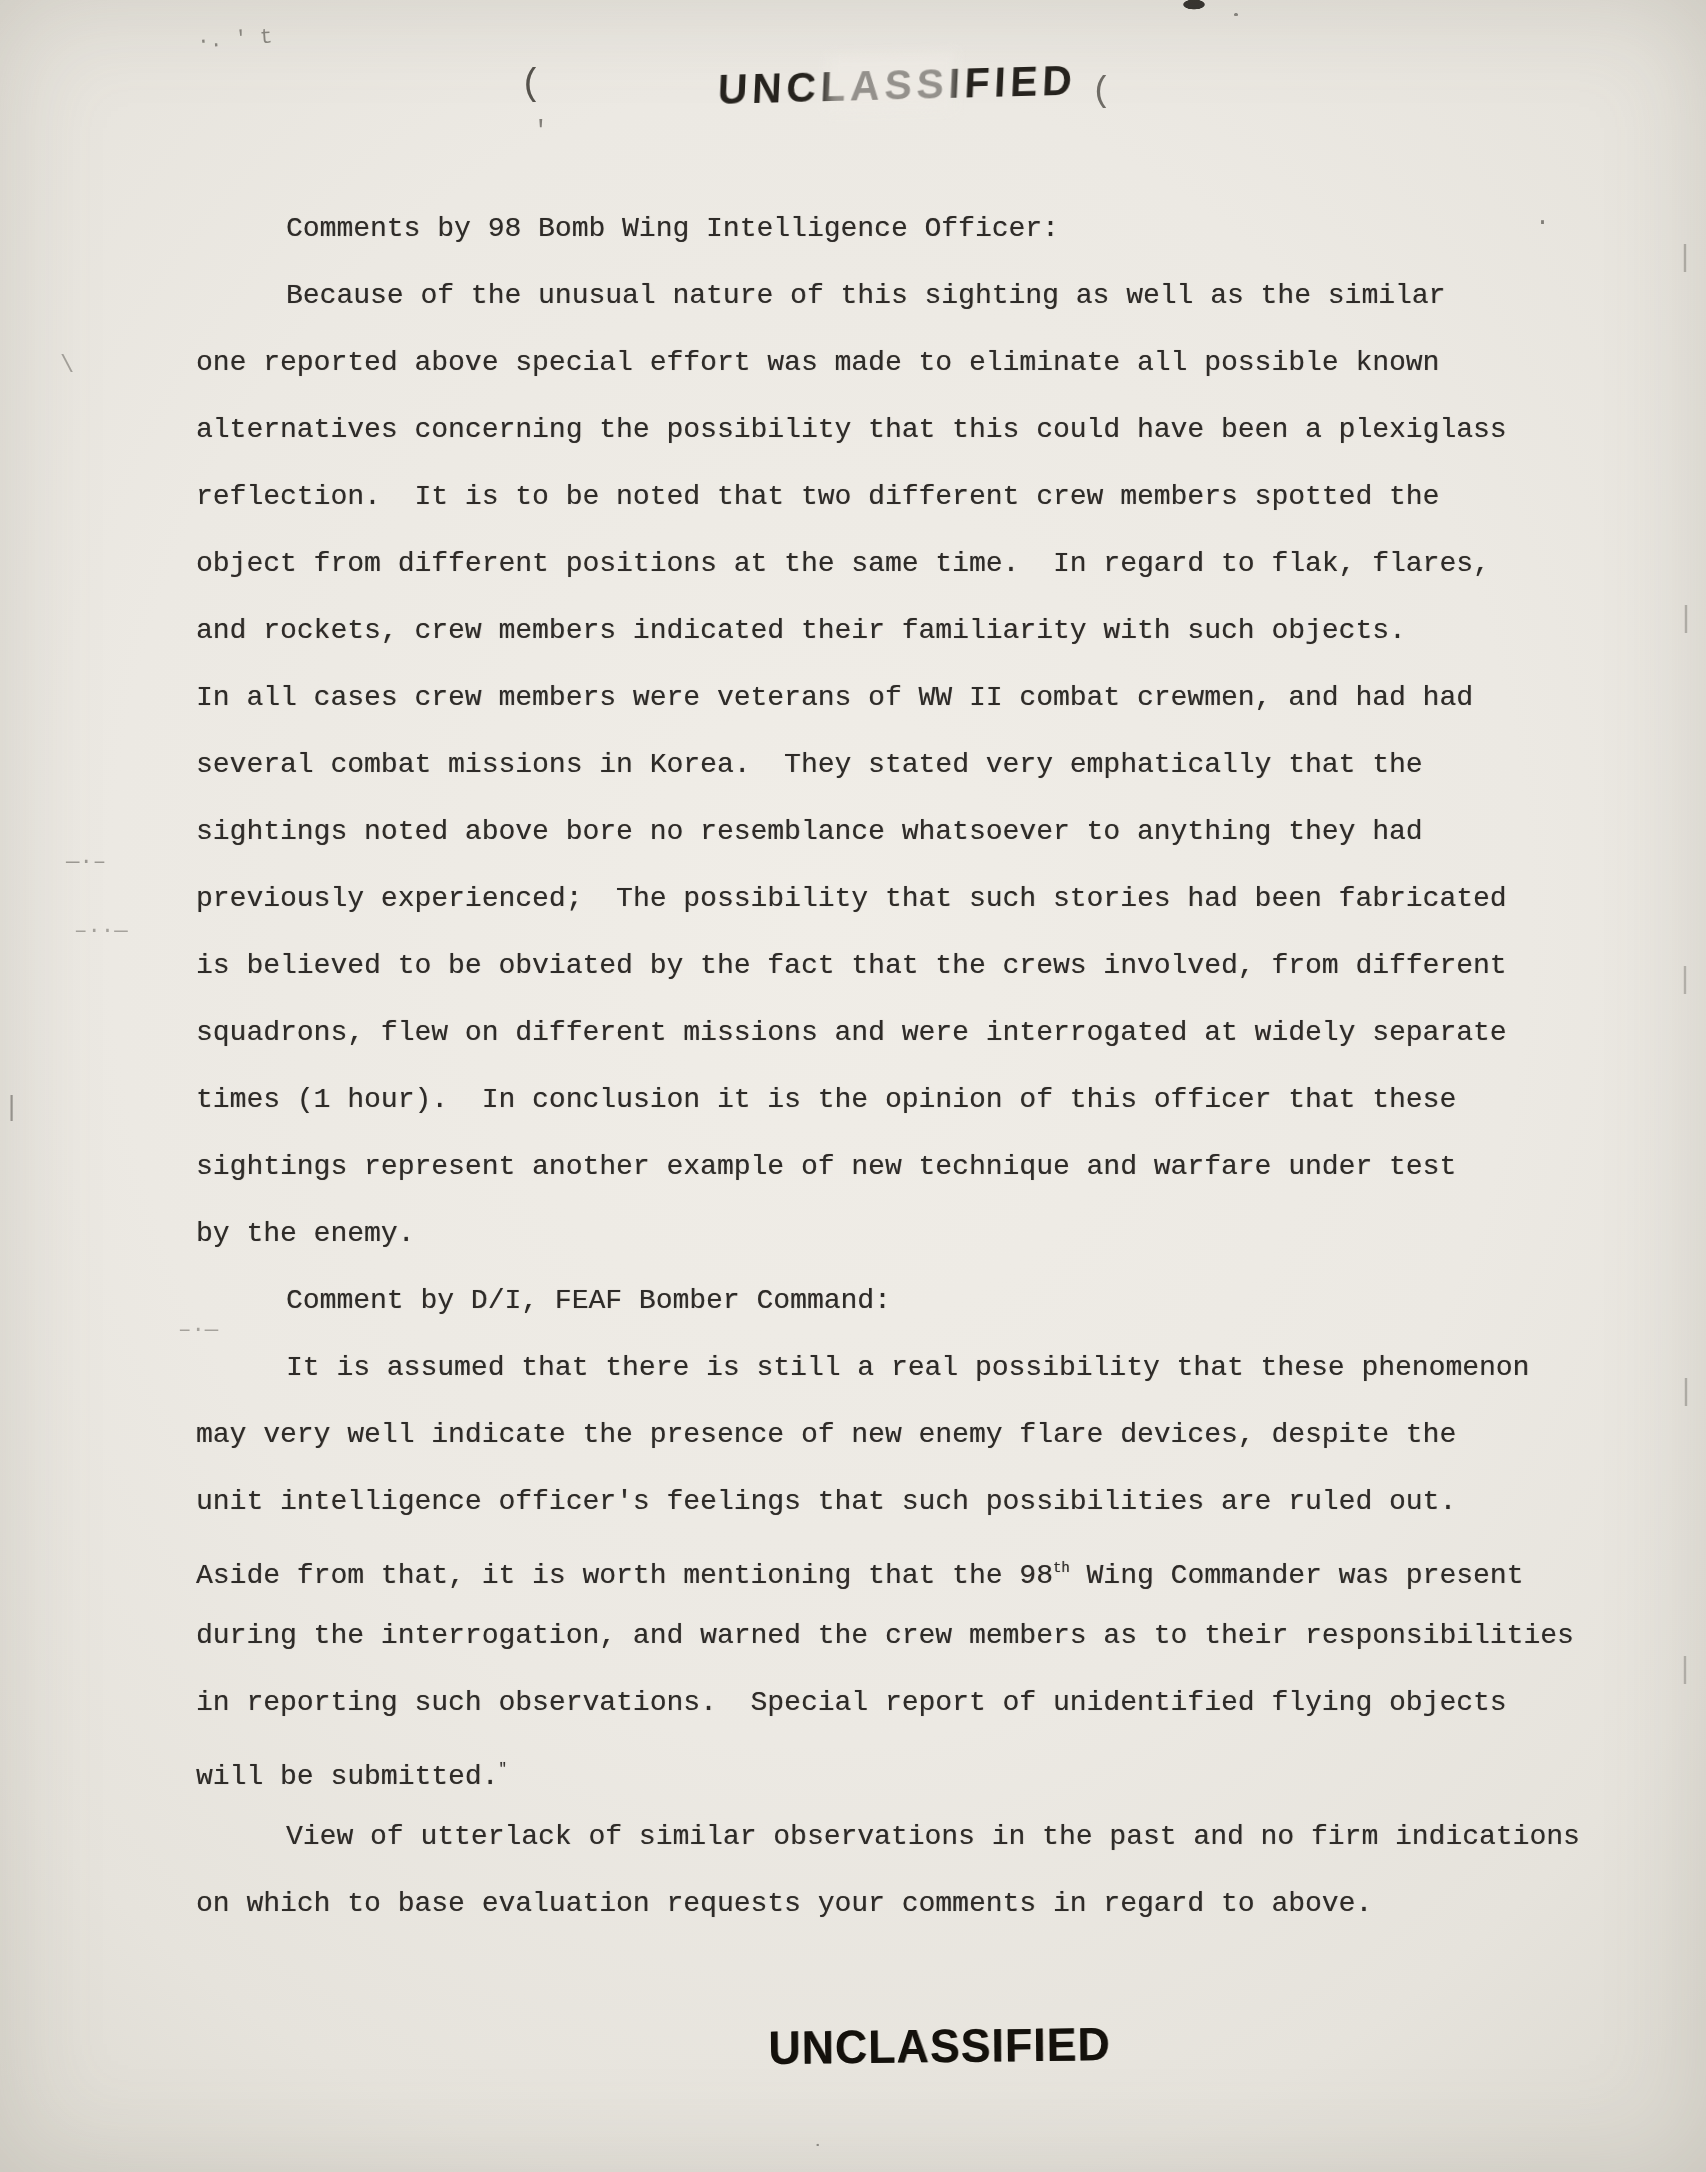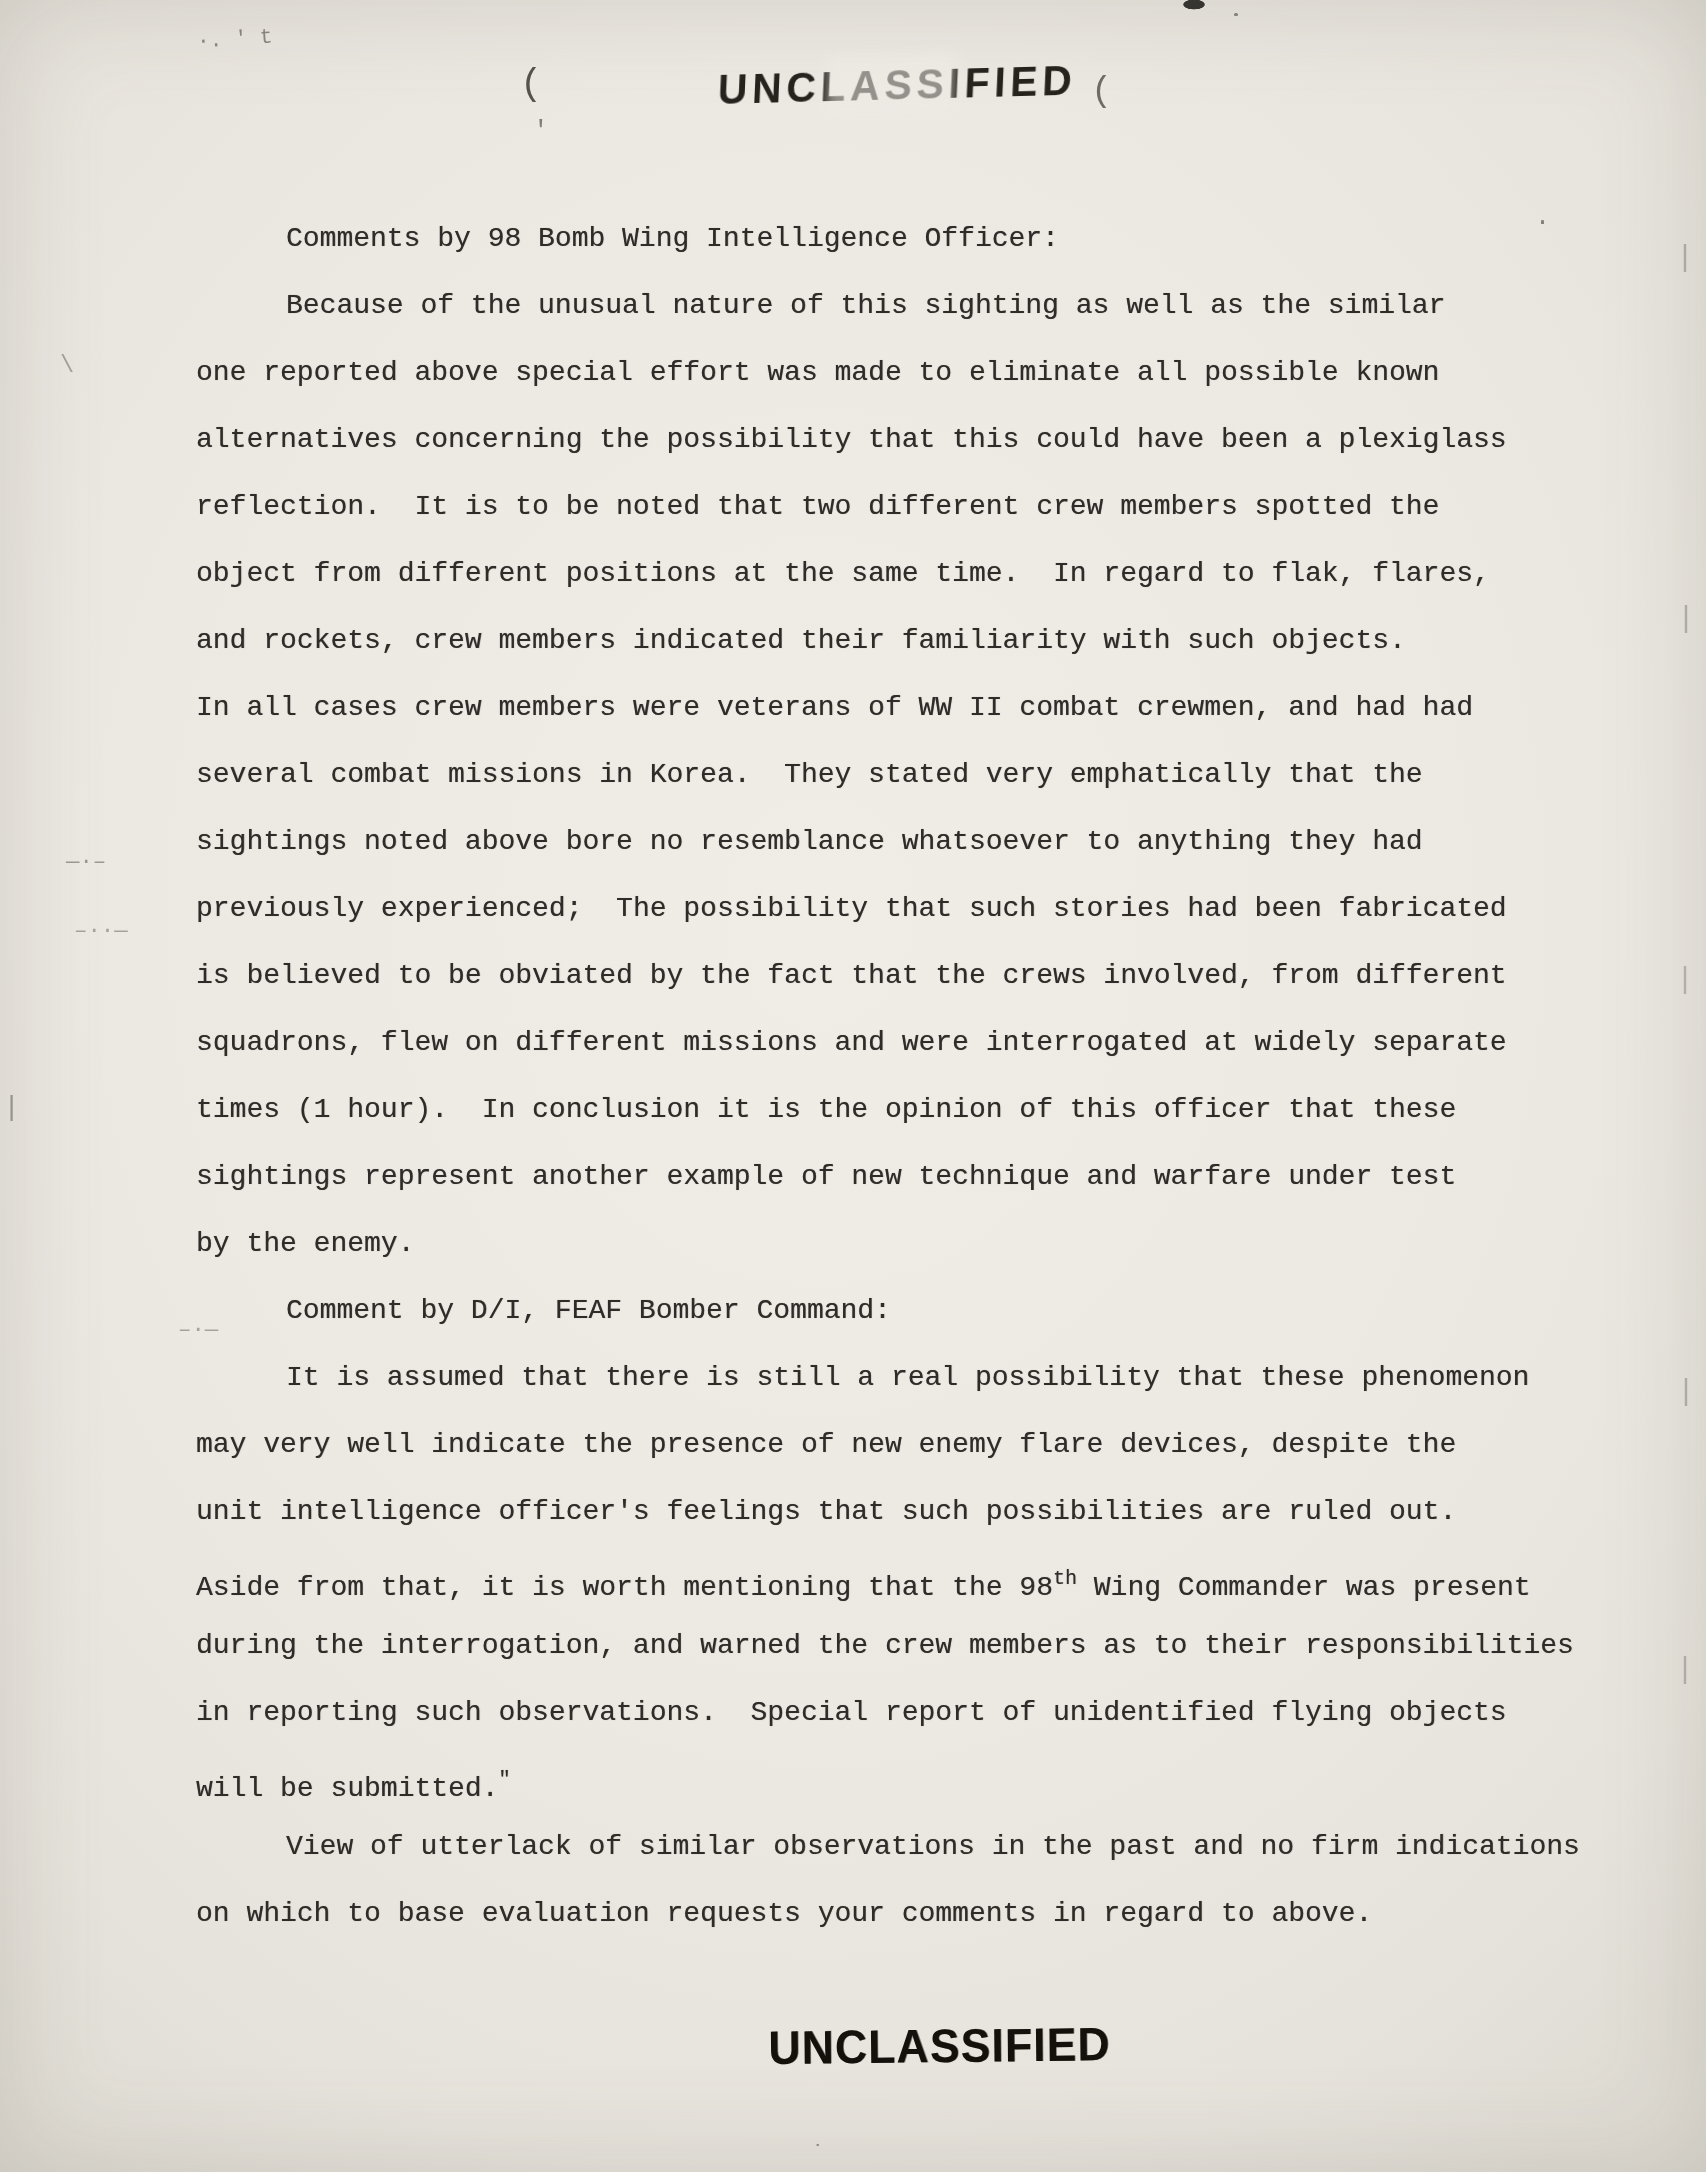--- a/index.html
+++ b/index.html
@@ -13,34 +13,34 @@
   }
   .page {
     position: absolute; left: 0; top: 0; width: 1707px; height: 2172px;
     background:
       radial-gradient(ellipse 17px 7.8px at 1194px 4.5px, rgba(25,23,20,0.88) 0 60%, transparent 66%),
       radial-gradient(circle 2.8px at 1236px 14.6px, rgba(40,38,34,0.5) 0 60%, transparent 70%),
       radial-gradient(ellipse 1288px 1512px at 48% 42%, #f0ede7 0%, #ece9e3 55%, #e6e3dc 85%, #dfdcd4 100%);
     box-shadow: inset 0 0 106px rgba(110,104,92,0.20);
   }
   .doc-body {
-    position: absolute; left: 196px; top: 205px; width: 1467px;
+    position: absolute; left: 196px; top: 195px; width: 1467px;
     font-size: 28px; line-height: 67px;
     color: #2e2b28;
     white-space: pre;
     text-shadow: 0.3px 0.3px 0.7px rgba(46,43,40,0.55);
   }
   .doc-line { height: 67px; }
   .doc-line.indent { text-indent: 90px; }
   .seg-u {
     text-decoration-thickness: 2.2px;
     text-underline-offset: 7.8px;
     text-decoration-color: rgba(52,49,45,0.78);
   }
-  .seg-sup { font-size: 20px; vertical-align: 11.2px; }
+  .seg-sup { font-size: 14px; vertical-align: 11.2px; }
   .stamp {
     position: absolute;
     font-family: "Liberation Sans", "DejaVu Sans", sans-serif;
     font-weight: bold;
     white-space: nowrap;
   }
   .stamp-top {
     left: 719px; top: 65px;
     font-size: 43px; letter-spacing: 5px;
     color: #26231e;

